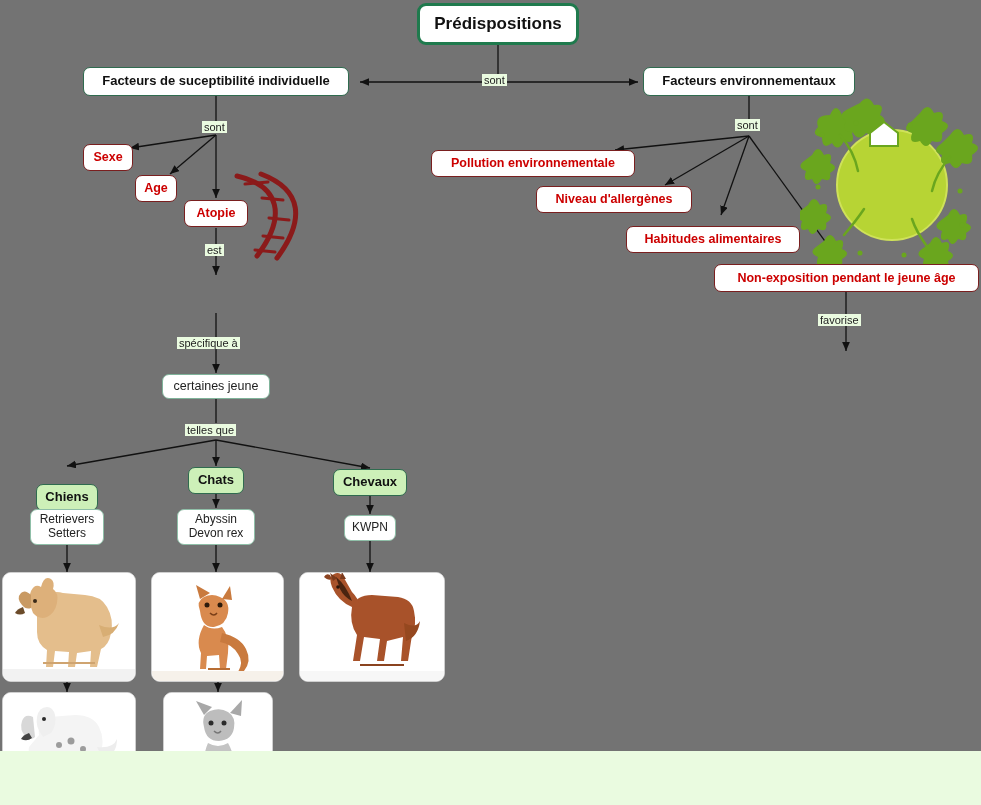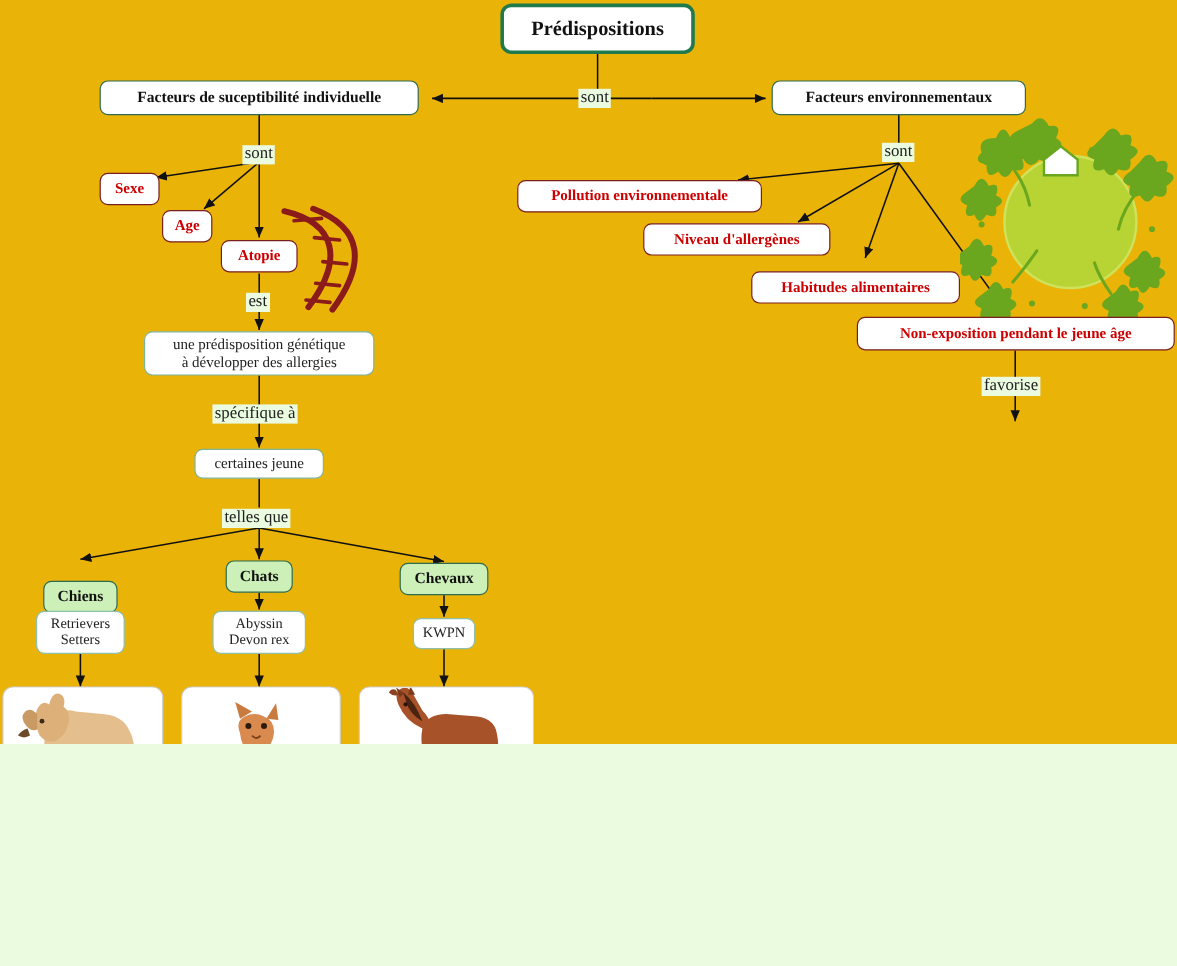--- a/index.html
+++ b/index.html
@@ -3,23 +3,23 @@
 <meta charset="utf-8">
 <style>
   html, body {
     margin: 0;
     padding: 0;
     background: #eafbe0;
   }
   #canvas {
     position: relative;
     width: 981px;
-    height: 620px;
-    background: #eab308;
-    font-family: Liberation Serif, serif;
+    height: 751px;
+    background: #737373;
+    font-family: Liberation Sans, sans-serif;
     overflow: hidden;
   }
   svg.links {
     position: absolute;
     left: 0; top: 0;
     width: 981px;
     height: 805px;
     pointer-events: none;
   }
   .node {
@@ -71,21 +71,21 @@
   
   .n-species {
     border: 1.5px solid #2f6b4f;
     background: #cdf0b8;
     font-weight: bold;
     font-size: 13px;
     color: #111111;
   }
   .link-label {
     position: absolute;
-    font-size: 14px;
+    font-size: 11px;
     color: #222222;
     background: #eafbe0;
     padding: 0 2px;
     white-space: nowrap;
   }
   .photo {
     position: absolute;
     box-sizing: border-box;
     background: #ffffff;
     border: 1.5px solid #cfcfcf;
@@ -208,22 +208,20 @@
   <div class="node n-main" style="left:83px; top:67px; width:266px; height:29px;">Facteurs de suceptibilité individuelle</div>
 
   <div class="node n-main" style="left:643px; top:67px; width:212px; height:29px;">Facteurs environnementaux</div>
 
   <div class="node n-red" style="left:83px; top:144px; width:50px; height:27px;">Sexe</div>
 
   <div class="node n-red" style="left:135px; top:175px; width:42px; height:27px;">Age</div>
 
   <div class="node n-red" style="left:184px; top:200px; width:64px; height:27px;">Atopie</div>
 
-  <div class="node n-plain" style="left:120px; top:276px; width:192px; height:37px;">une prédisposition génétique
-à développer des allergies</div>
 
   <div class="node n-plain" style="left:162px; top:374px; width:108px; height:25px;">certaines jeune</div>
 
   <div class="node n-species" style="left:36px; top:484px; width:62px; height:27px;">Chiens</div>
 
   <div class="node n-species" style="left:188px; top:467px; width:56px; height:27px;">Chats</div>
 
   <div class="node n-species" style="left:333px; top:469px; width:74px; height:27px;">Chevaux</div>
 
   <div class="node n-plain-thin" style="left:30px; top:509px; width:74px; height:36px;">Retrievers

